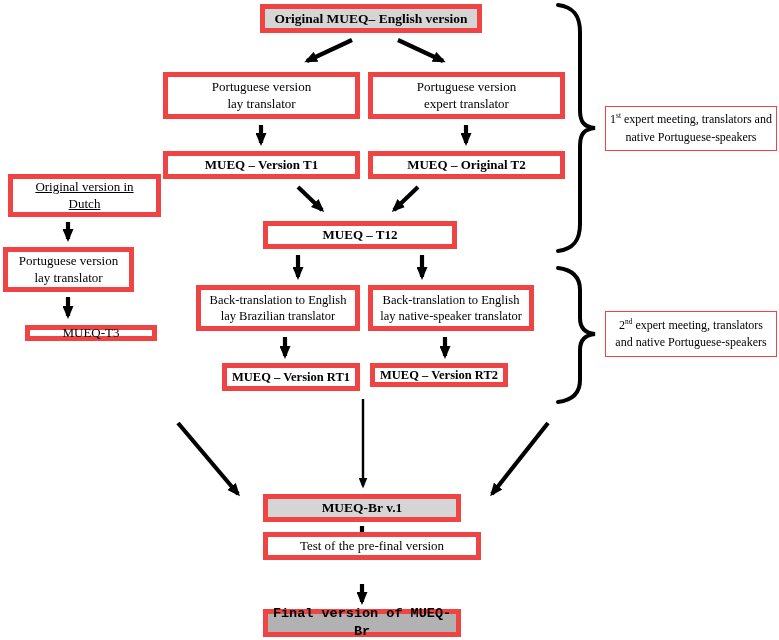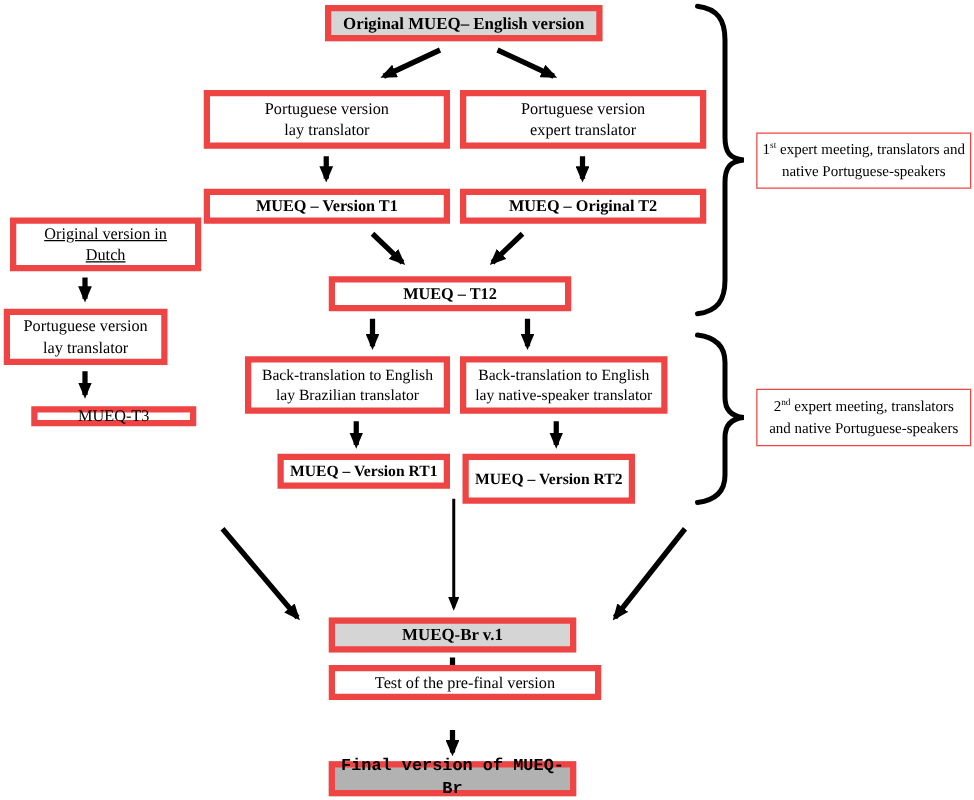--- a/index.html
+++ b/index.html
@@ -129,21 +129,21 @@
     <div class="txt">
       <div>Back-translation to English</div>
       <div>lay native-speaker translator</div>
     </div>
   </div>
 
   <div class="box bold small" style="left:222px;top:363px;width:138px;height:28px;justify-content:center;">
     <div class="txt">MUEQ – Version RT1</div>
   </div>
 
-  <div class="box bold small" style="left:370px;top:363px;width:138px;height:40px;">
+  <div class="box bold small" style="left:370px;top:363px;width:138px;height:24px;">
     <div class="txt">MUEQ – Version RT2</div>
   </div>
 
   <div class="box meeting" style="left:605px;top:106px;width:172px;height:45px;">
     <div class="txt">
       <div><span>1</span><sup>st</sup><span> expert meeting, translators and</span></div>
       <div>native Portuguese-speakers</div>
     </div>
   </div>
 

